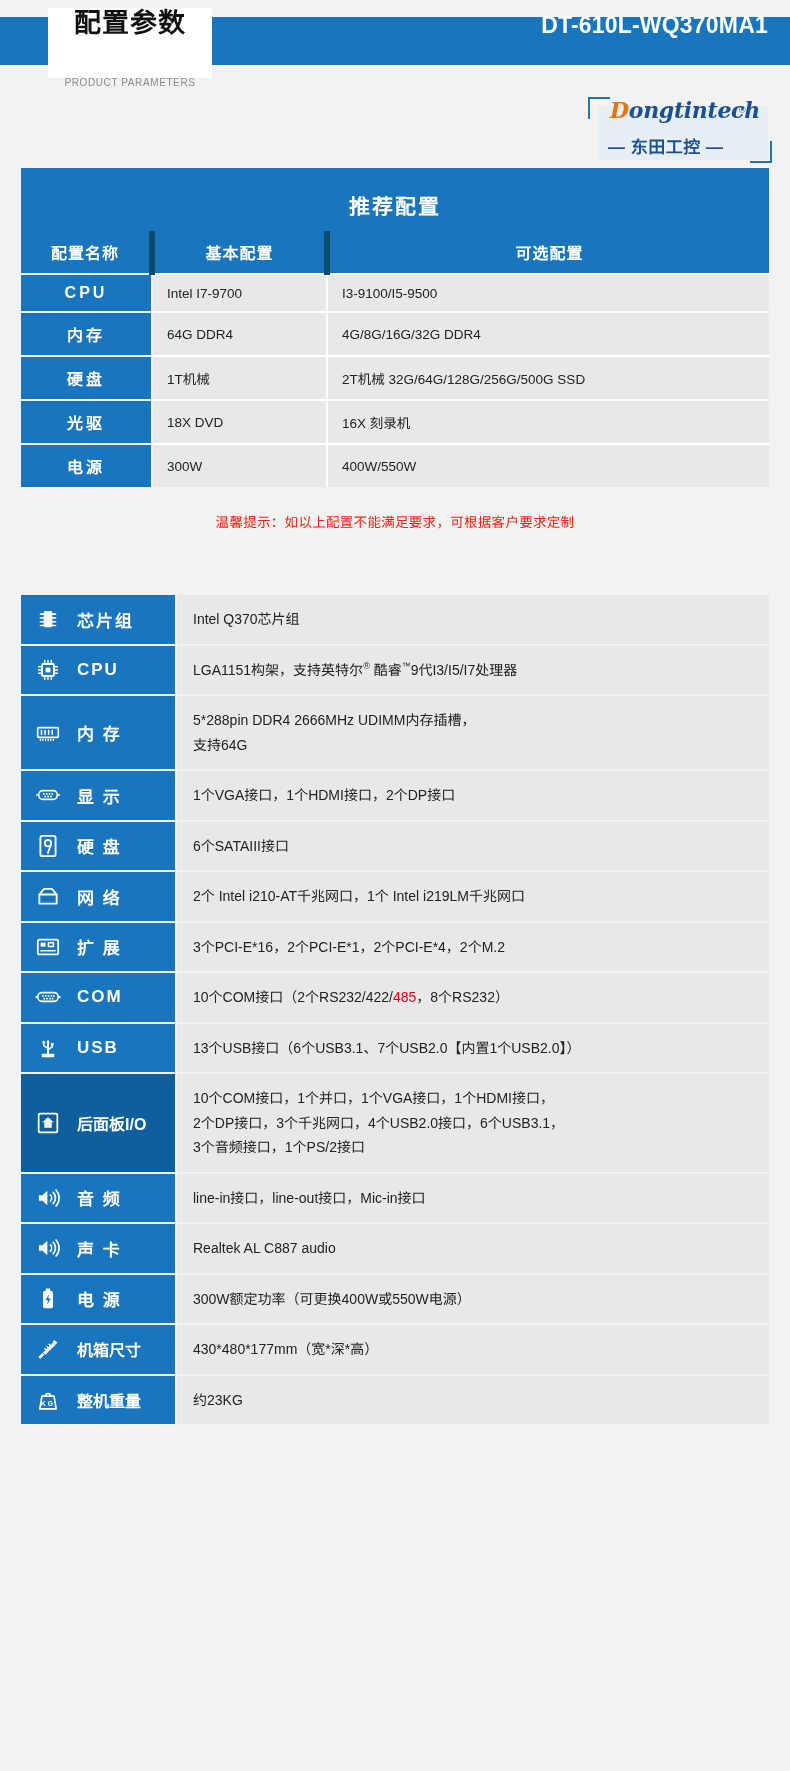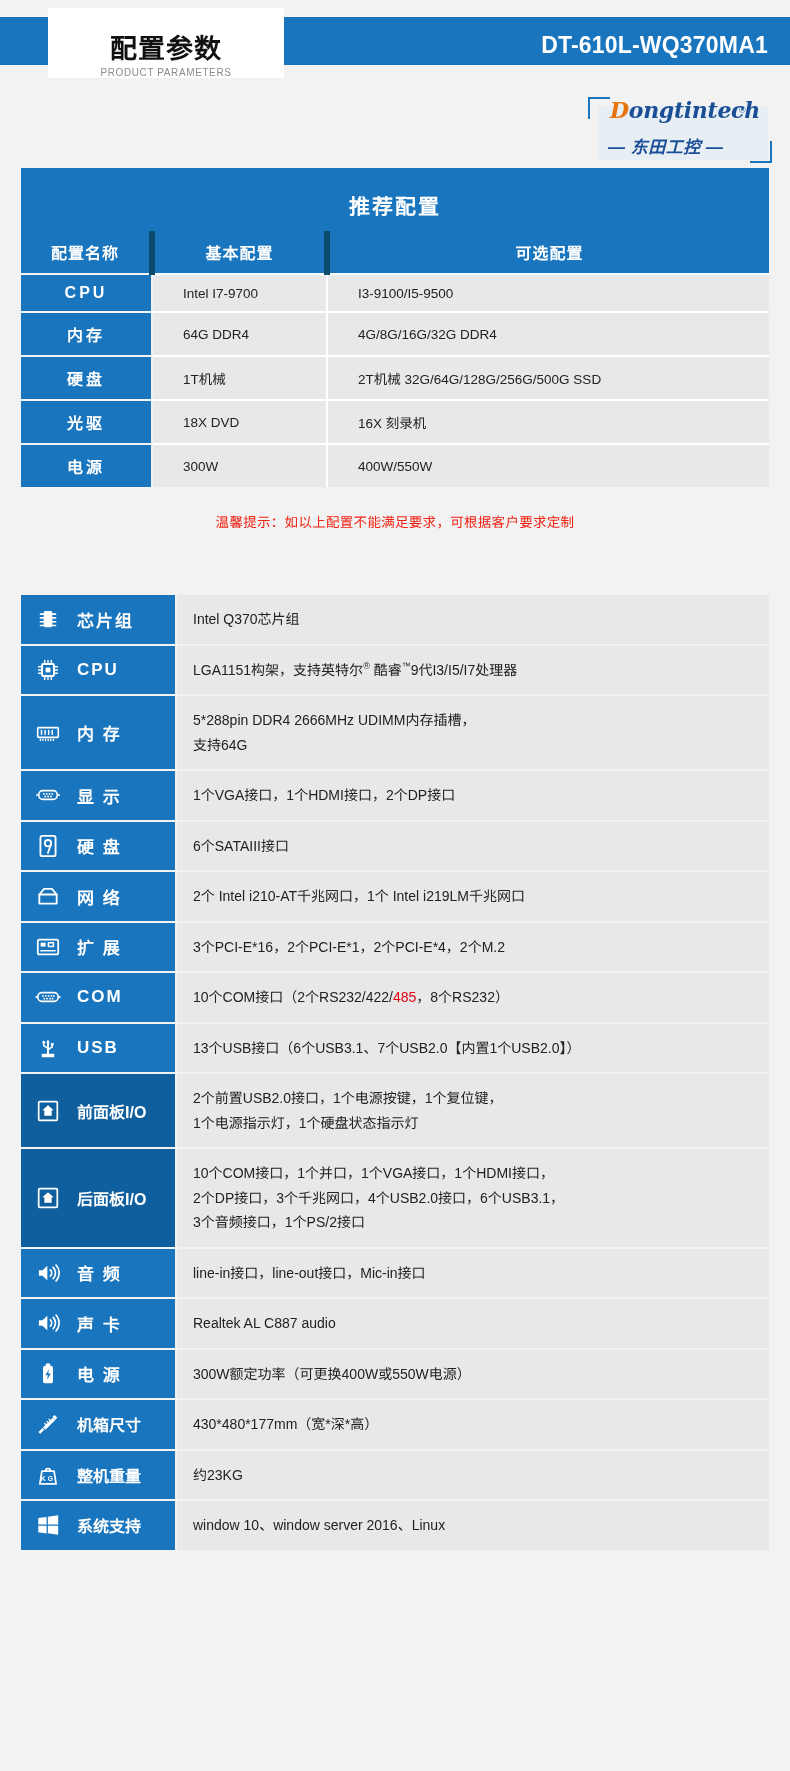--- a/index.html
+++ b/index.html
@@ -22,44 +22,45 @@
   }
   .header-band {
     position: absolute;
     left: 0; top: 17px;
     width: 790px; height: 48px;
     background: #1975bd;
   }
   .title-card {
     position: absolute;
     left: 48px; top: 8px;
-    width: 236px; height: 70px;
+    width: 164px; height: 70px;
     background: #ffffff;
     z-index: 3;
     display: flex;
     flex-direction: column;
     align-items: center;
-    justify-content: flex-end;
+    justify-content: flex-start;
+    gap: 36px;
   }
   .title-cn {
     font-size: 27px;
     font-weight: bold;
     color: #111;
     letter-spacing: 1px;
     line-height: 1.12;
   }
   .title-en {
     font-size: 10px;
     color: #8c8c8c;
     letter-spacing: 0.6px;
     margin-top: 3px;
   }
   .model {
     position: absolute;
-    right: 22px; top: 32px;
+    right: 22px; top: 12px;
     font-size: 23px;
     font-weight: bold;
     color: #ffffff;
     letter-spacing: 0.2px;
   }
 
   
   .logo-wrap {
     position: relative;
     height: 75px;
@@ -96,21 +97,20 @@
     position: absolute;
     left: 151px; top: 8px;
     font-size: 9px;
     color: #1a4f96;
   }
   .logo-cn {
     position: absolute;
     left: 20px; top: 36px;
     font-size: 17px;
     font-weight: bold;
-    font-style: italic;
     color: #1a4f96;
     letter-spacing: 0.5px;
     white-space: nowrap;
   }
 
   
   .block { margin: 0 21px; }
 
   .block-title {
     background: #1975bd;
@@ -148,21 +148,21 @@
     letter-spacing: 3px;
     text-align: center;
     padding: 9px 0;
     border-top: 2px solid #f2f2f2;
     border-right: 2px solid #f2f2f2;
   }
   .rec-table td.val {
     background: #e8e8e8;
     color: #222;
     font-size: 13.5px;
-    padding: 9px 0 9px 30px;
+    padding: 9px 0 9px 14px;
     border-top: 2px solid #ffffff;
     border-right: 2px solid #ffffff;
   }
   .rec-table td.val:last-child { border-right: none; }
 
   .tip {
     text-align: center;
     color: #f02214;
     font-size: 13.5px;
     padding: 24px 0 0 0;
@@ -483,37 +483,20 @@
           </tr>
           <tr class="deep">
             <td class="k">
               <div class="kcell tight">
                 <span class="ico">
                   <svg viewBox="0 0 24 24" fill="none" stroke="#fff" stroke-width="1.6" stroke-linecap="round" stroke-linejoin="round">
                     <rect x="3.4" y="3.4" width="17.2" height="17.2" rx="1" stroke="#fff" stroke-width="1.6"></rect>
                     <path d="M8.6 16.4v-5.2h-1.9L12 6.6l5.3 4.6h-1.9v5.2z" fill="#fff" stroke="none"></path>
                   </svg>
                 </span>
-                <span class="ktext">前面板I/O</span>
-              </div>
-            </td>
-            <td class="v">
-              <div>2个前置USB2.0接口，1个电源按键，1个复位键，</div>
-              <div>1个电源指示灯，1个硬盘状态指示灯</div>
-            </td>
-          </tr>
-          <tr class="deep">
-            <td class="k">
-              <div class="kcell tight">
-                <span class="ico">
-                  <svg viewBox="0 0 24 24" fill="none" stroke="#fff" stroke-width="1.6" stroke-linecap="round" stroke-linejoin="round">
-                    <rect x="3.4" y="3.4" width="17.2" height="17.2" rx="1" stroke="#fff" stroke-width="1.6"></rect>
-                    <path d="M8.6 16.4v-5.2h-1.9L12 6.6l5.3 4.6h-1.9v5.2z" fill="#fff" stroke="none"></path>
-                  </svg>
-                </span>
                 <span class="ktext">后面板I/O</span>
               </div>
             </td>
             <td class="v">
               <div>10个COM接口，1个并口，1个VGA接口，1个HDMI接口，</div>
               <div>2个DP接口，3个千兆网口，4个USB2.0接口，6个USB3.1，</div>
               <div>3个音频接口，1个PS/2接口</div>
             </td>
           </tr>
           <tr>
@@ -599,36 +582,18 @@
                     <text x="12" y="17.2" font-size="6.2" font-family="Liberation Sans, sans-serif" font-weight="bold" fill="#fff" stroke="none" text-anchor="middle">KG</text>
                   </svg>
                 </span>
                 <span class="ktext">整机重量</span>
               </div>
             </td>
             <td class="v">
               <div>约23KG</div>
             </td>
           </tr>
-          <tr>
-            <td class="k">
-              <div class="kcell tight">
-                <span class="ico">
-                  <svg viewBox="0 0 24 24" fill="none" stroke="#fff" stroke-width="1.6" stroke-linecap="round" stroke-linejoin="round">
-                    <path d="M3 5.6 10.7 4.5v7.1H3z" fill="#fff" stroke="none"></path>
-                    <path d="M11.9 4.3 21.4 3v8.6h-9.5z" fill="#fff" stroke="none"></path>
-                    <path d="M3 12.8h7.7v7.1L3 18.8z" fill="#fff" stroke="none"></path>
-                    <path d="M11.9 12.8h9.5V21l-9.5-1.3z" fill="#fff" stroke="none"></path>
-                  </svg>
-                </span>
-                <span class="ktext">系统支持</span>
-              </div>
-            </td>
-            <td class="v">
-              <div>window 10、window server 2016、Linux</div>
-            </td>
-          </tr>
         </tbody>
     </table>
   </div>
 
   <div class="bottom-pad"></div>
 </div>
 
 </body></html>

